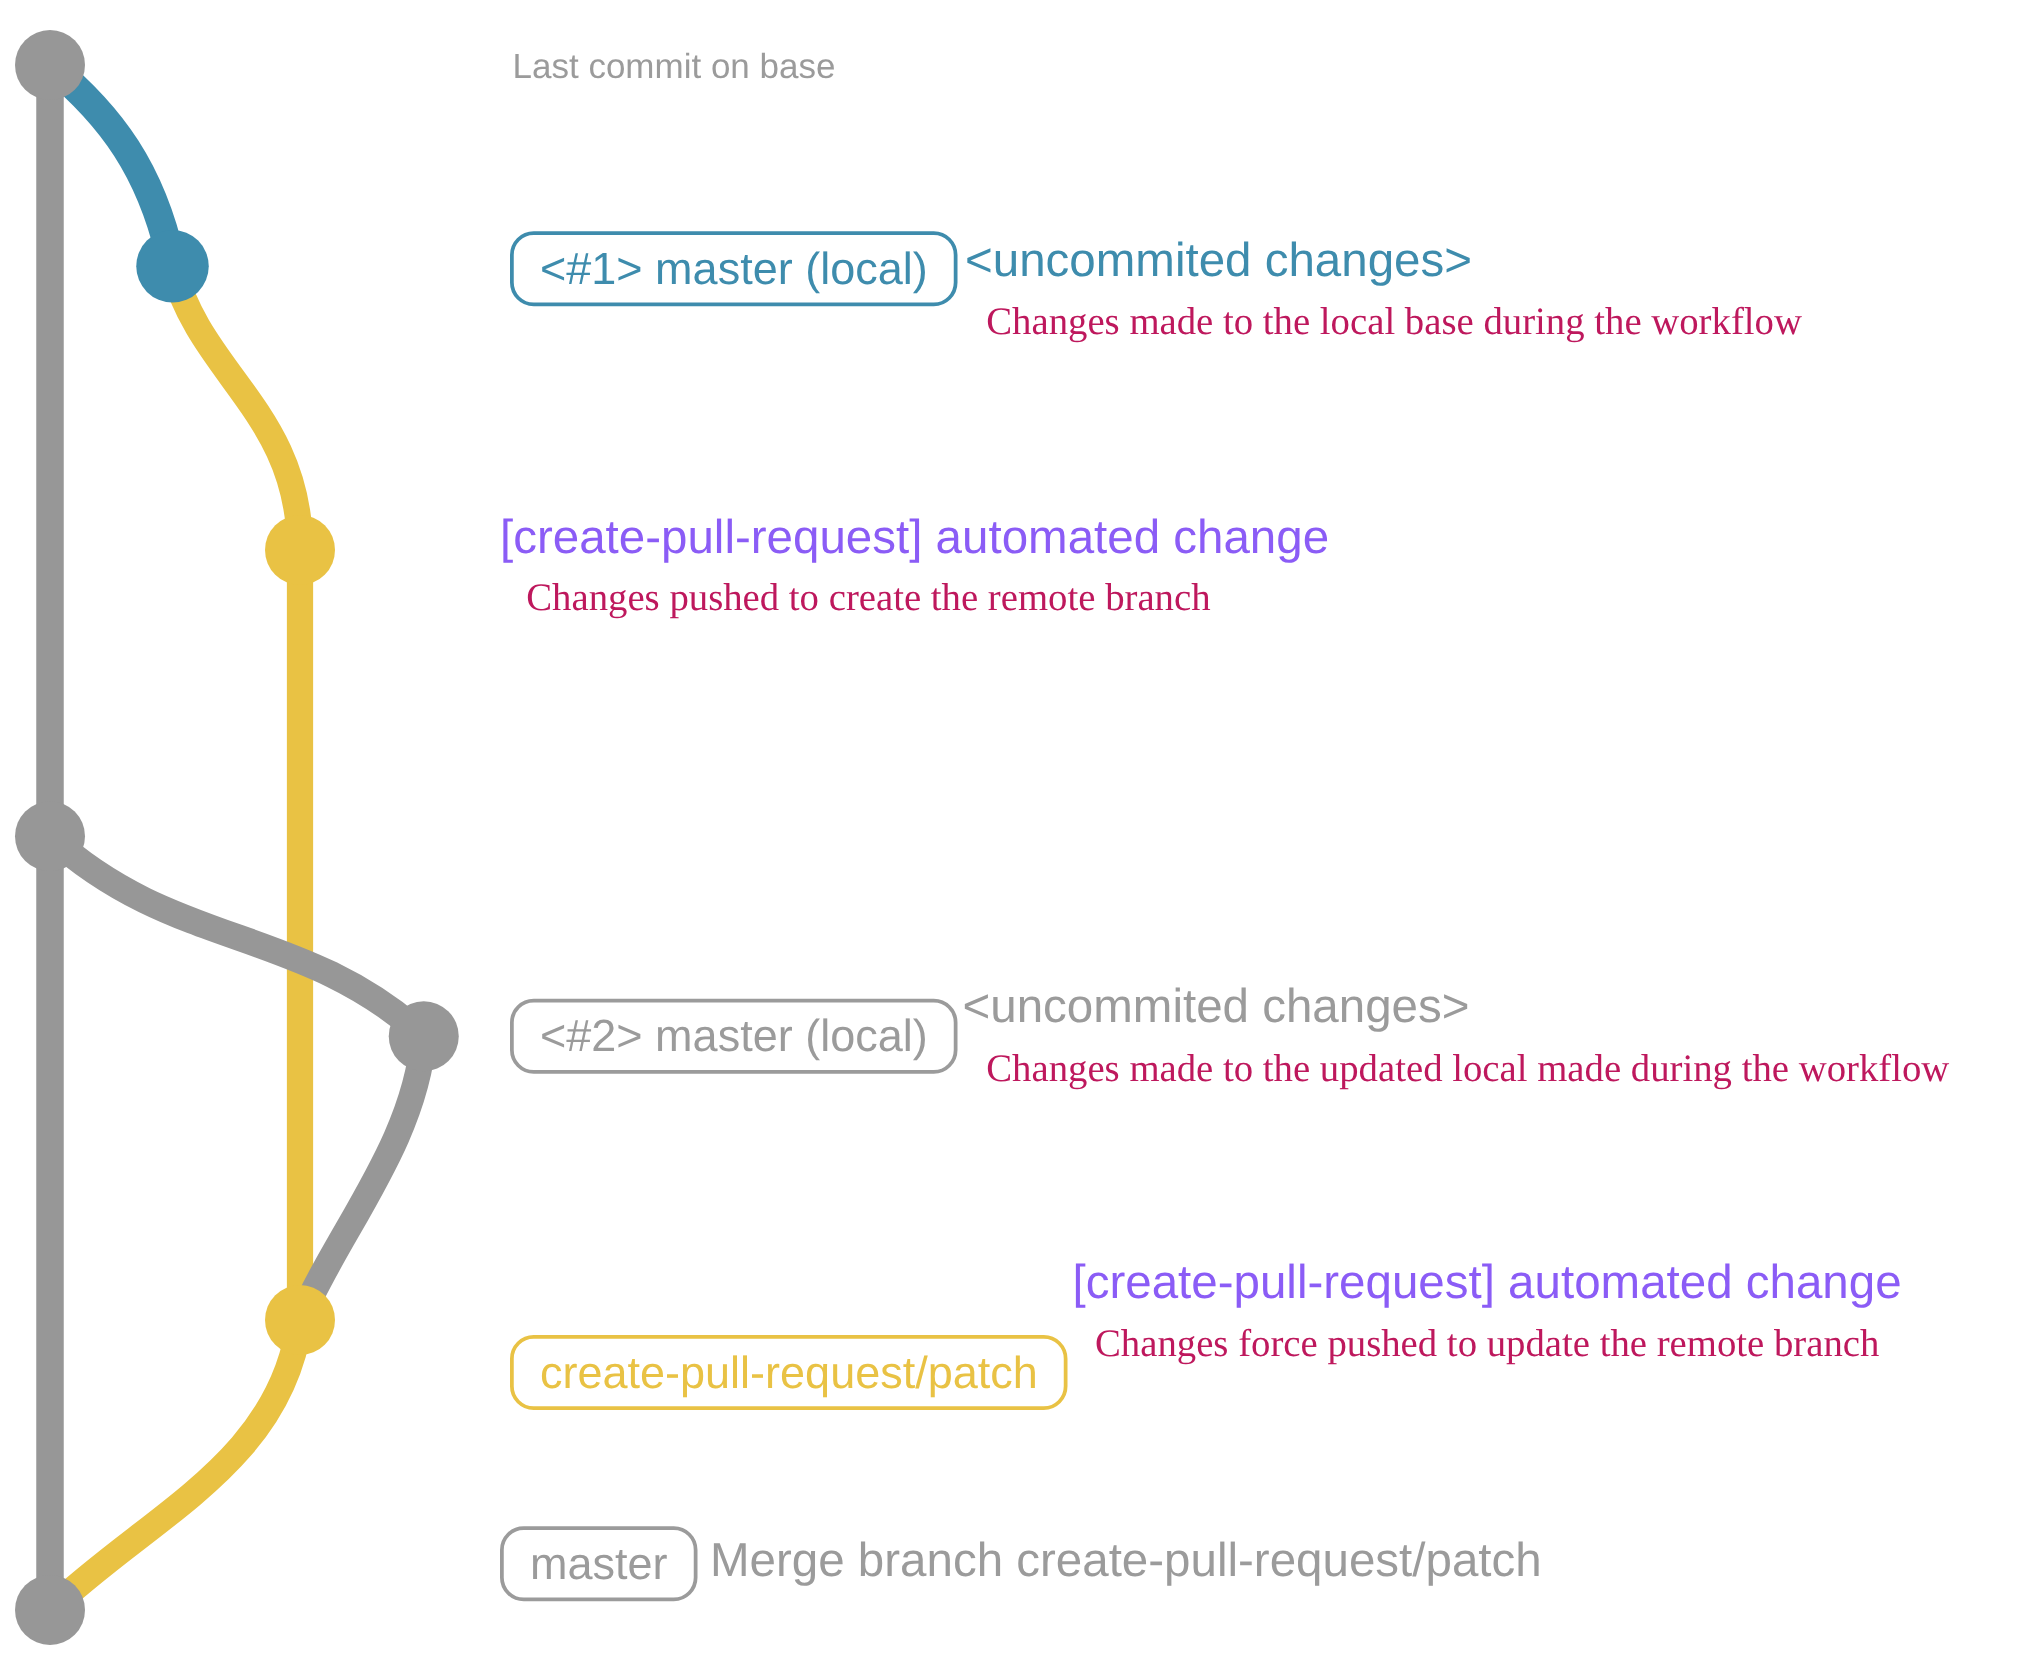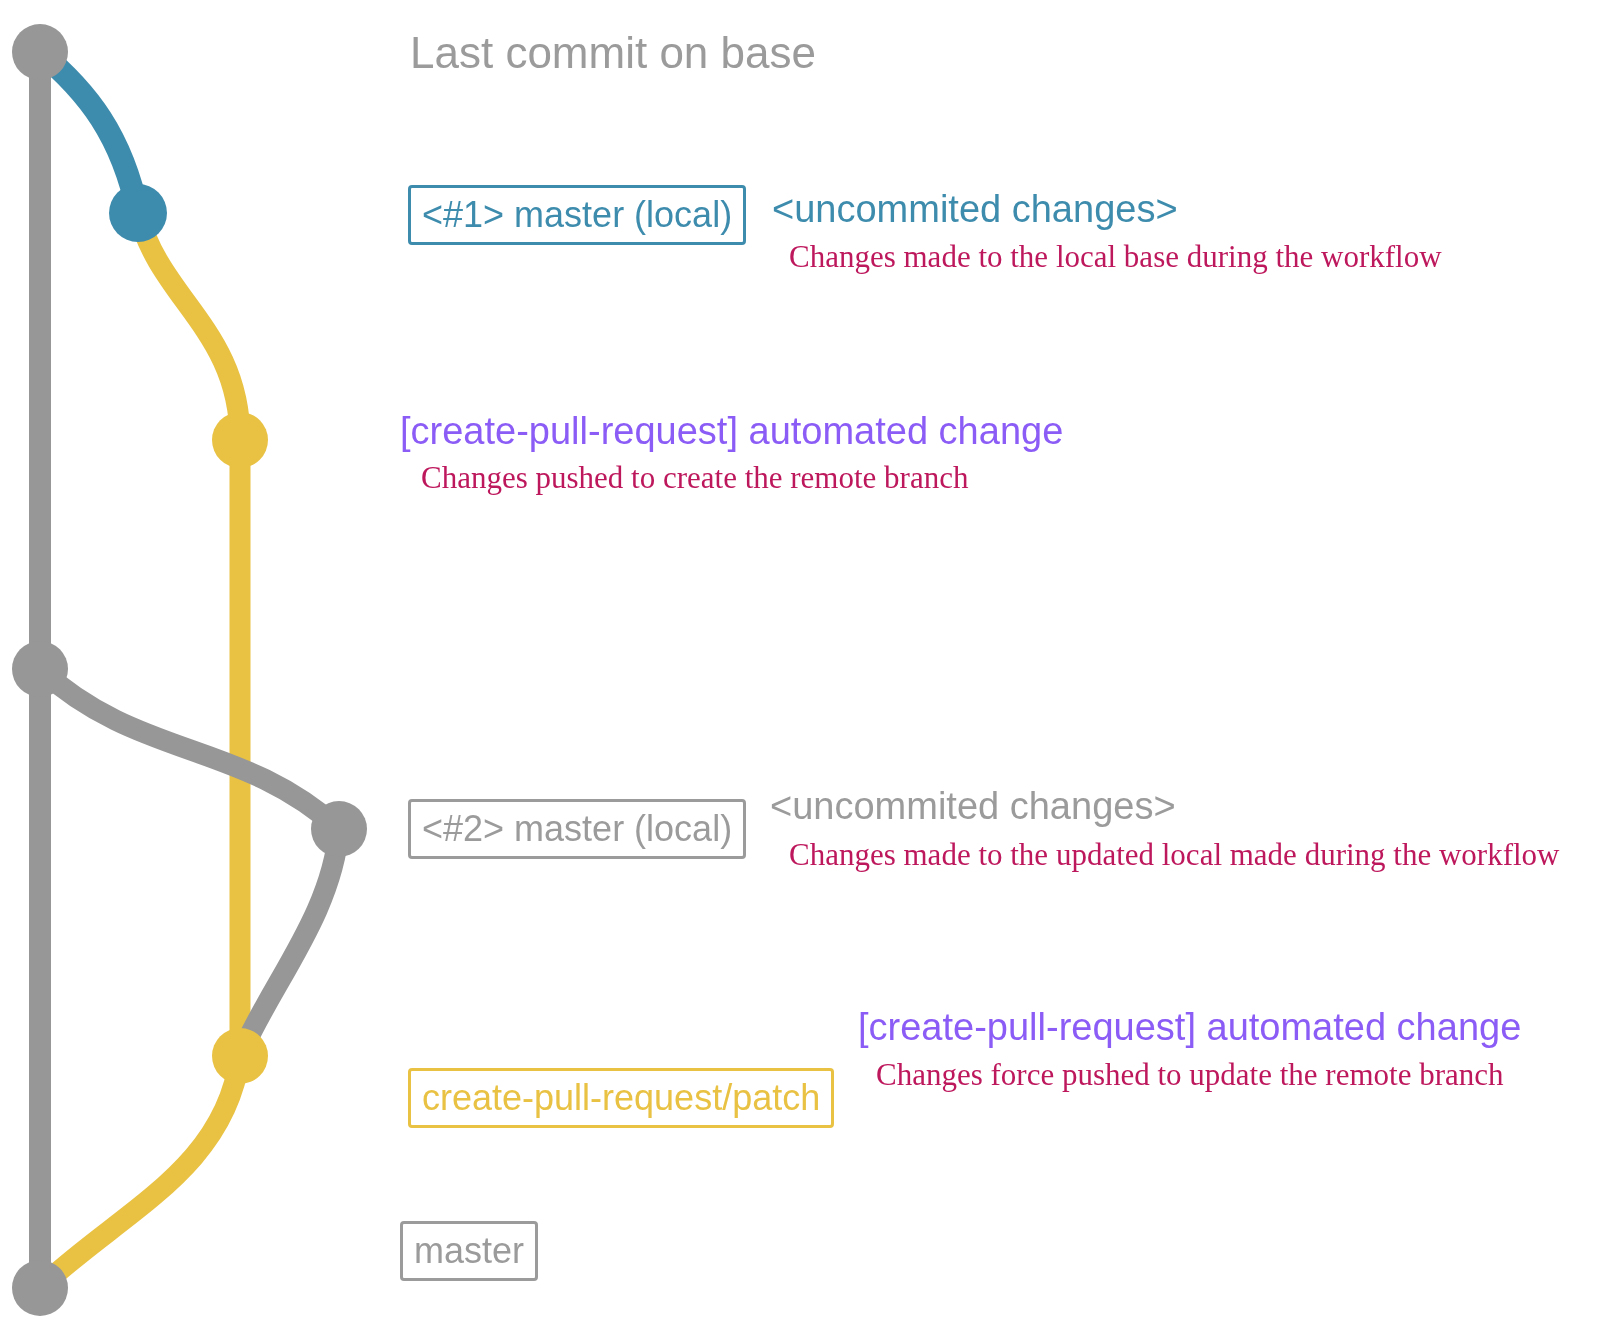--- a/index.html
+++ b/index.html
@@ -9,29 +9,29 @@
     height: 1344px;
     background: #ffffff;
     font-family: "Liberation Sans", sans-serif;
     overflow: hidden;
   }
   #graph-svg { position: absolute; left: 0; top: 0; }
 
   .abs { position: absolute; transform: translateY(-50%); white-space: nowrap; }
 
   .ann {
-    font-size: 44px;
+    font-size: 28px;
     color: #9b9b9b;
   }
   .tag-box {
     display: inline-flex;
     align-items: center;
     height: 60px;
-    padding: 0 11px;
-    border-radius: 4px;
+    padding: 0 21px;
+    border-radius: 19px;
     border: 3px solid;
     font-size: 36px;
     box-sizing: border-box;
   }
   .tag-blue   { border-color: #3e8cad; color: #3e8cad; }
   .tag-gray   { border-color: #9b9b9b; color: #9b9b9b; }
   .tag-yellow { border-color: #e9c244; color: #e9c244; }
 
   .note { font-size: 38px; }
   .note-blue   { color: #3e8cad; }
@@ -95,14 +95,15 @@
 
   <div class="abs tag-box tag-yellow" style="left:408px; top:1058px;margin-top:40px;">
     <span>create-pull-request/patch</span>
   </div>
   <div class="abs note note-yellow" style="left:858px; top:1027px;">[create-pull-request] automated change</div>
   <div class="abs caption" style="left:876px; top:1075px;">Changes force pushed to update the remote branch</div>
 
   <div class="abs tag-box tag-gray" style="left:400px; top:1251px;">
     <span>master</span>
   </div>
+  <div class="abs note note-gray" style="left:568px; top:1249px;">Merge branch create-pull-request/patch</div>
 
 </div>
 
 </body></html>

